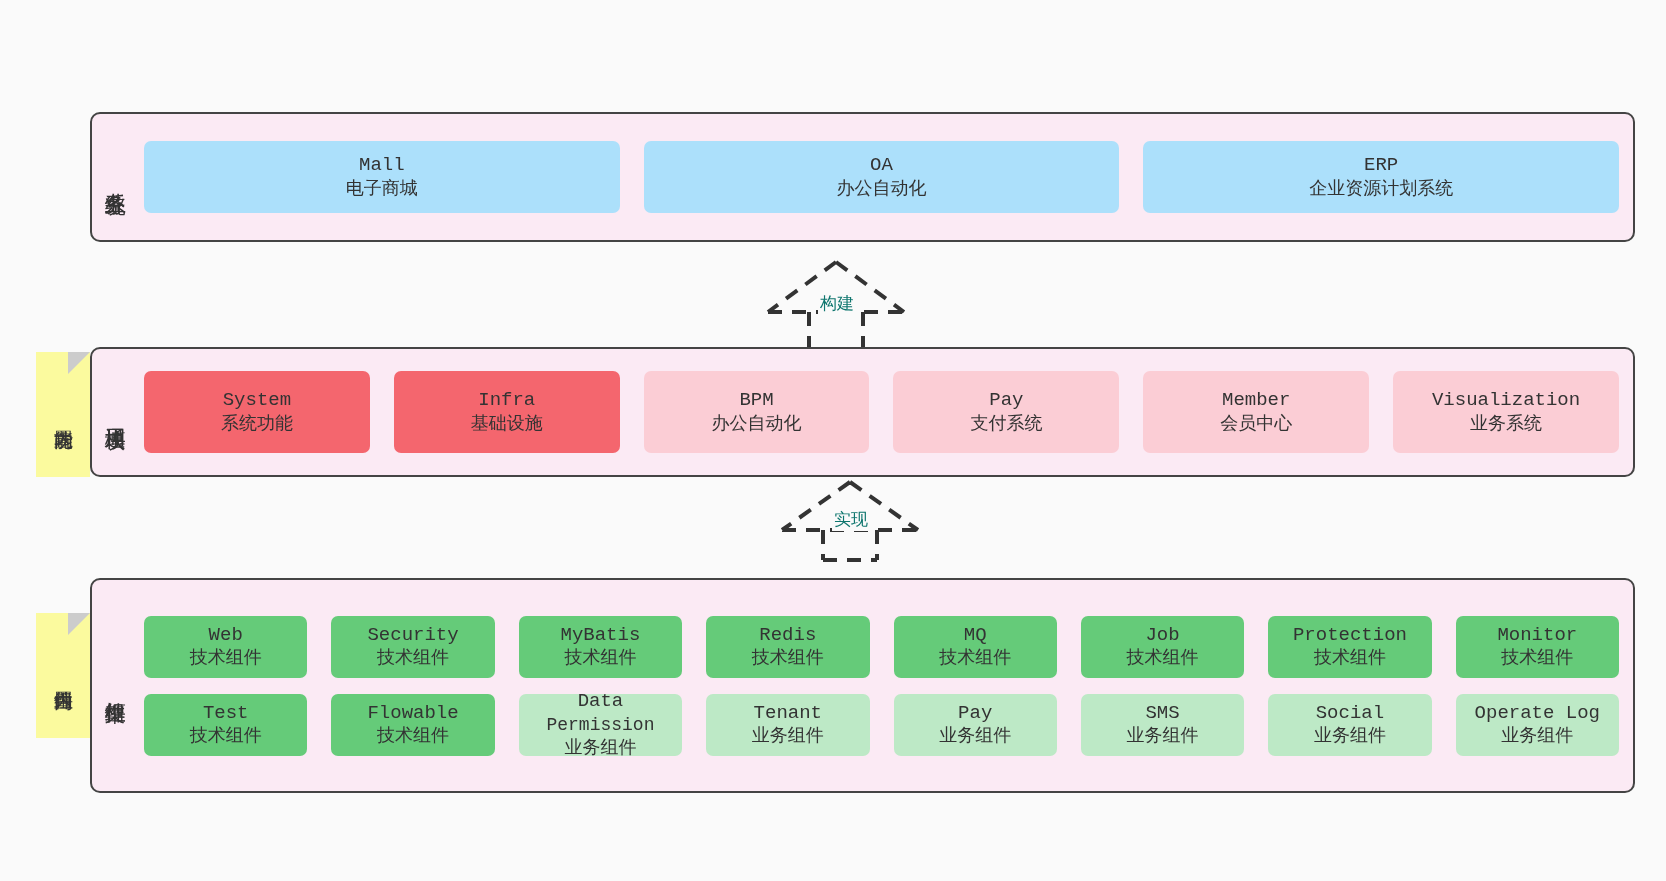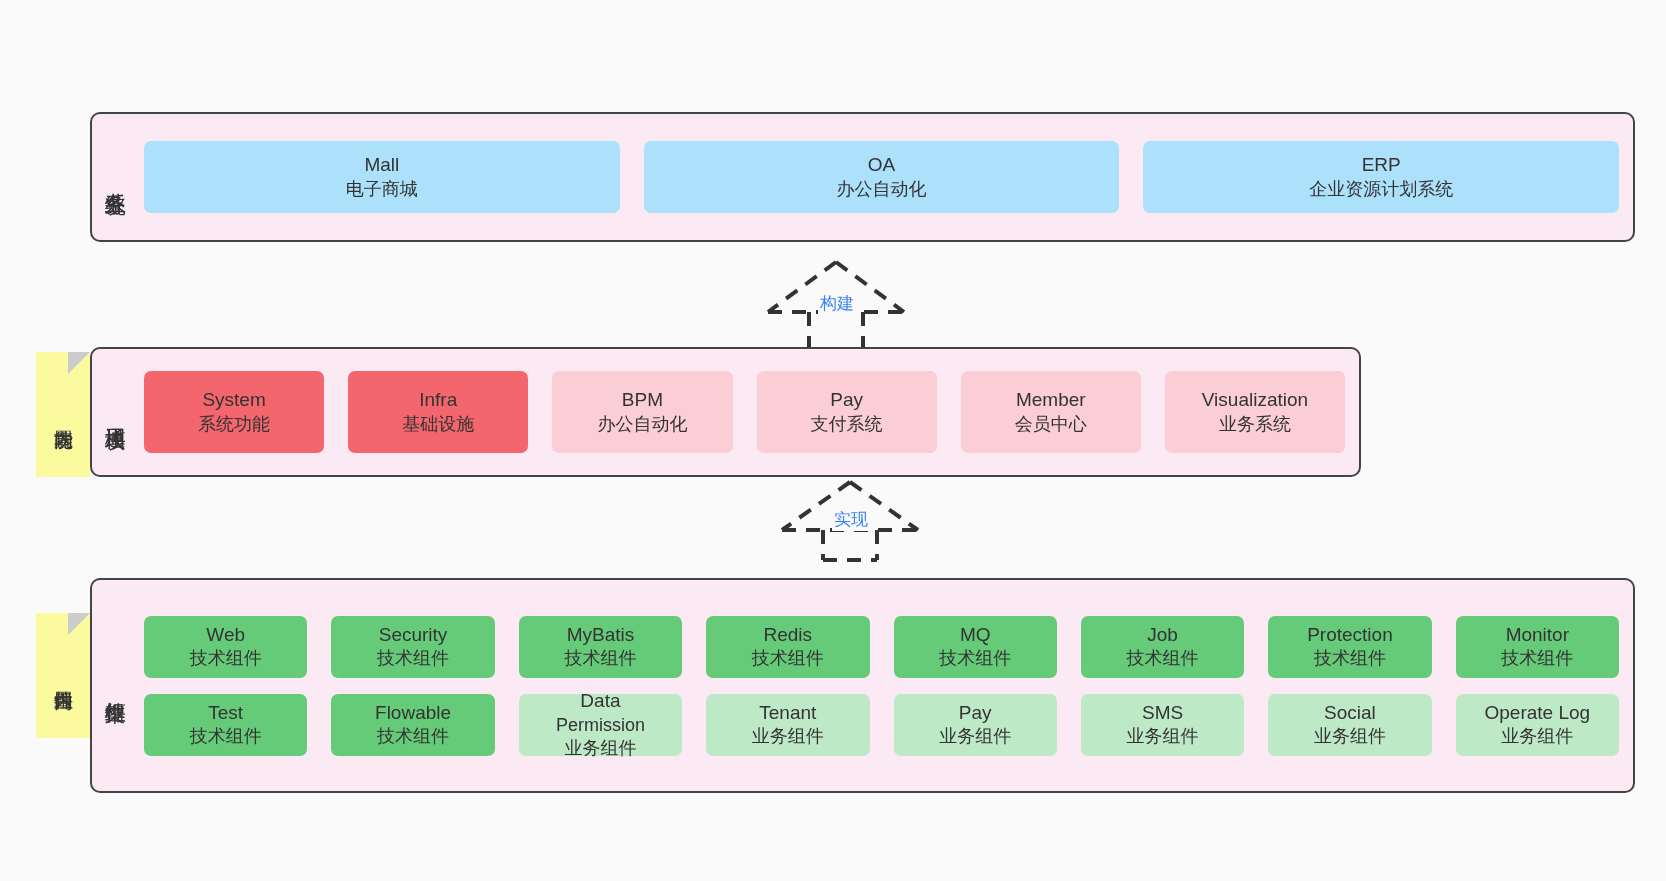--- a/index.html
+++ b/index.html
@@ -63,37 +63,38 @@
     flex: 1 1 0;
     border-radius: 7px;
     display: flex;
     flex-direction: column;
     align-items: center;
     justify-content: center;
     text-align: center;
     line-height: 1.28;
     box-sizing: border-box;
     padding: 8px 6px;
+    font-family: Liberation Mono, monospace;
   }
   .cell .t1 { font-size: 19px; }
   .cell .t2 { font-size: 18px; }
   .cell .t3 { font-size: 18px; }
 
   
   .c-blue       { background: #ace0fb; }
   .c-red        { background: #f4666e; }
   .c-pink-light { background: #fbcdd5; }
   .c-green      { background: #65cb79; }
   .c-green-light{ background: #bde9c6; }
 
   
   #layer-business { left: 90px;  top: 112px; width: 1545px; height: 130px; }
   #layer-business .cell { height: 72px; }
 
-  #layer-module   { left: 90px;  top: 347px; width: 1271px; height: 130px; }
+  #layer-module   { left: 90px;  top: 347px; width: 1545px; height: 130px; }
   #layer-module .cell { height: 82px; }
 
   #layer-framework{ left: 90px;  top: 578px; width: 1545px; height: 215px; }
   #layer-framework .layer-body { gap: 16px; padding: 0 14px 0 6px; }
   #layer-framework .cell { height: 62px; }
 
   
   .note {
     position: absolute;
     background: #fbfa9e;
@@ -120,21 +121,21 @@
   }
   #note-module    { left: 36px; top: 352px;  height: 125px; }
   #note-framework { left: 36px; top: 613px;  height: 125px; }
 
   
   .gen-arrow { position: absolute; }
   .gen-arrow svg { display: block; overflow: visible; }
   .gen-label {
     position: absolute;
     font-size: 17px;
-    color: #3b82f6;
+    color: #0f766e;
     background: #fafafa;
     padding: 0 2px;
     white-space: nowrap;
   }
   #arrow-build { left: 756px; top: 258px; width: 160px; height: 92px; }
   #arrow-build .gen-label { left: 62px; top: 34px; }
   #arrow-impl  { left: 770px; top: 478px; width: 160px; height: 82px; }
   #arrow-impl  .gen-label { left: 62px; top: 30px; }
 </style>
 </head>

